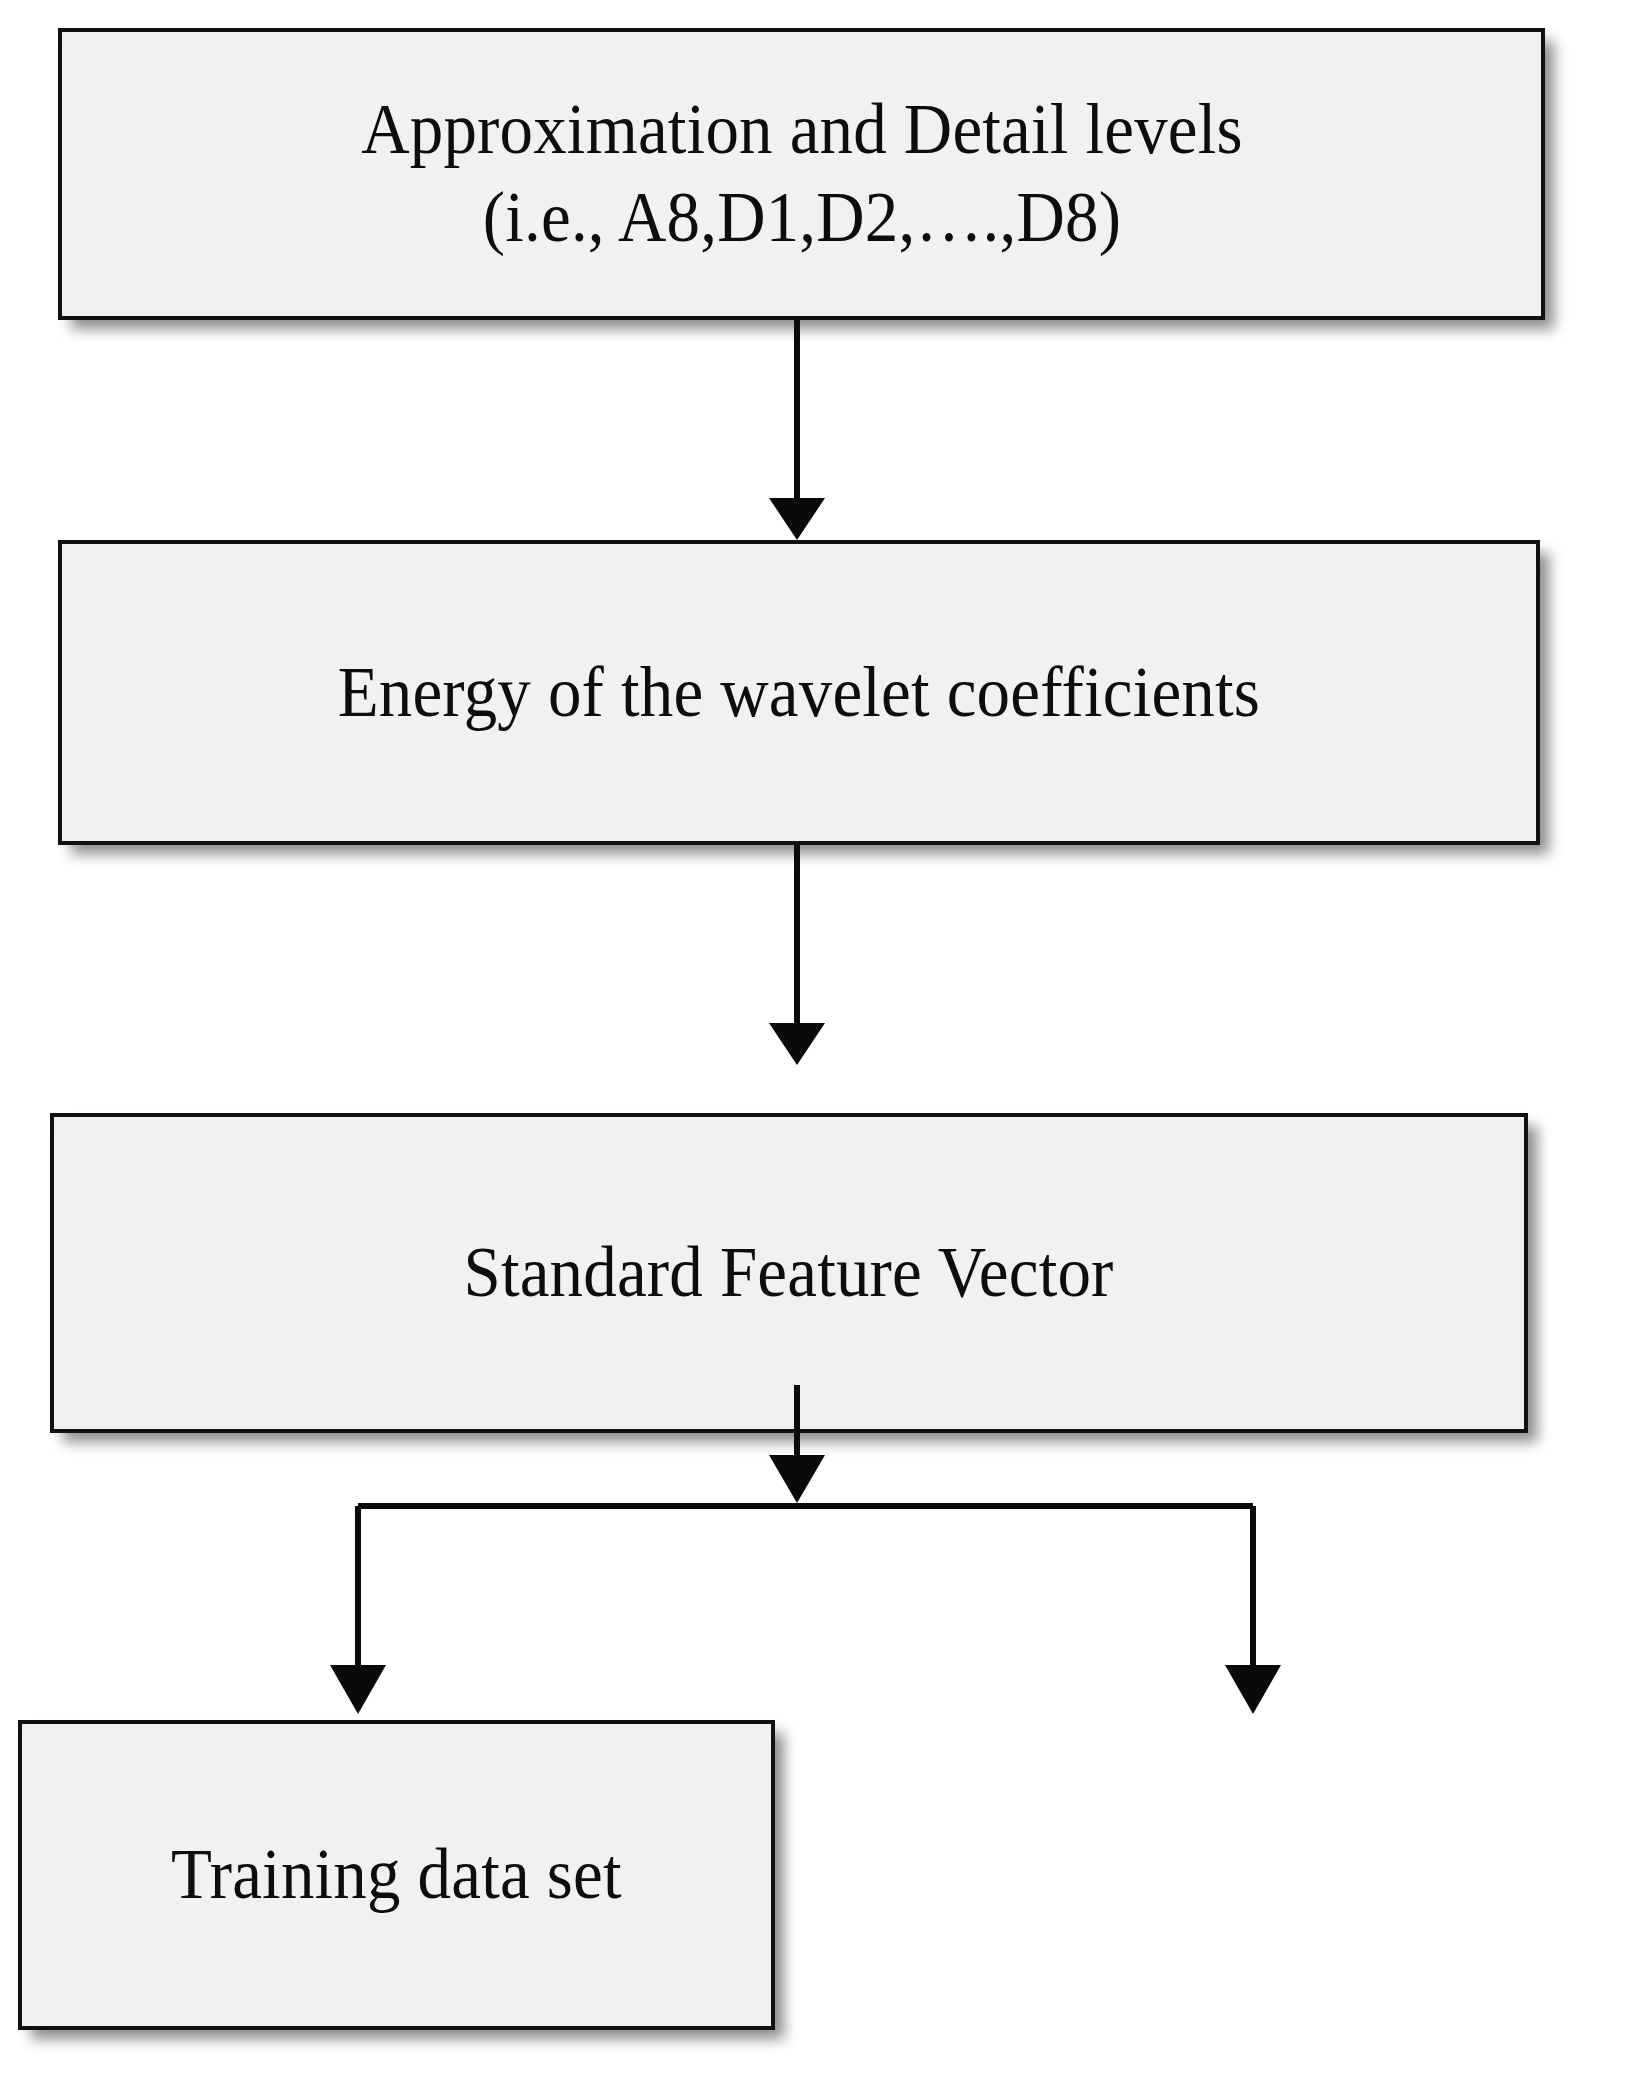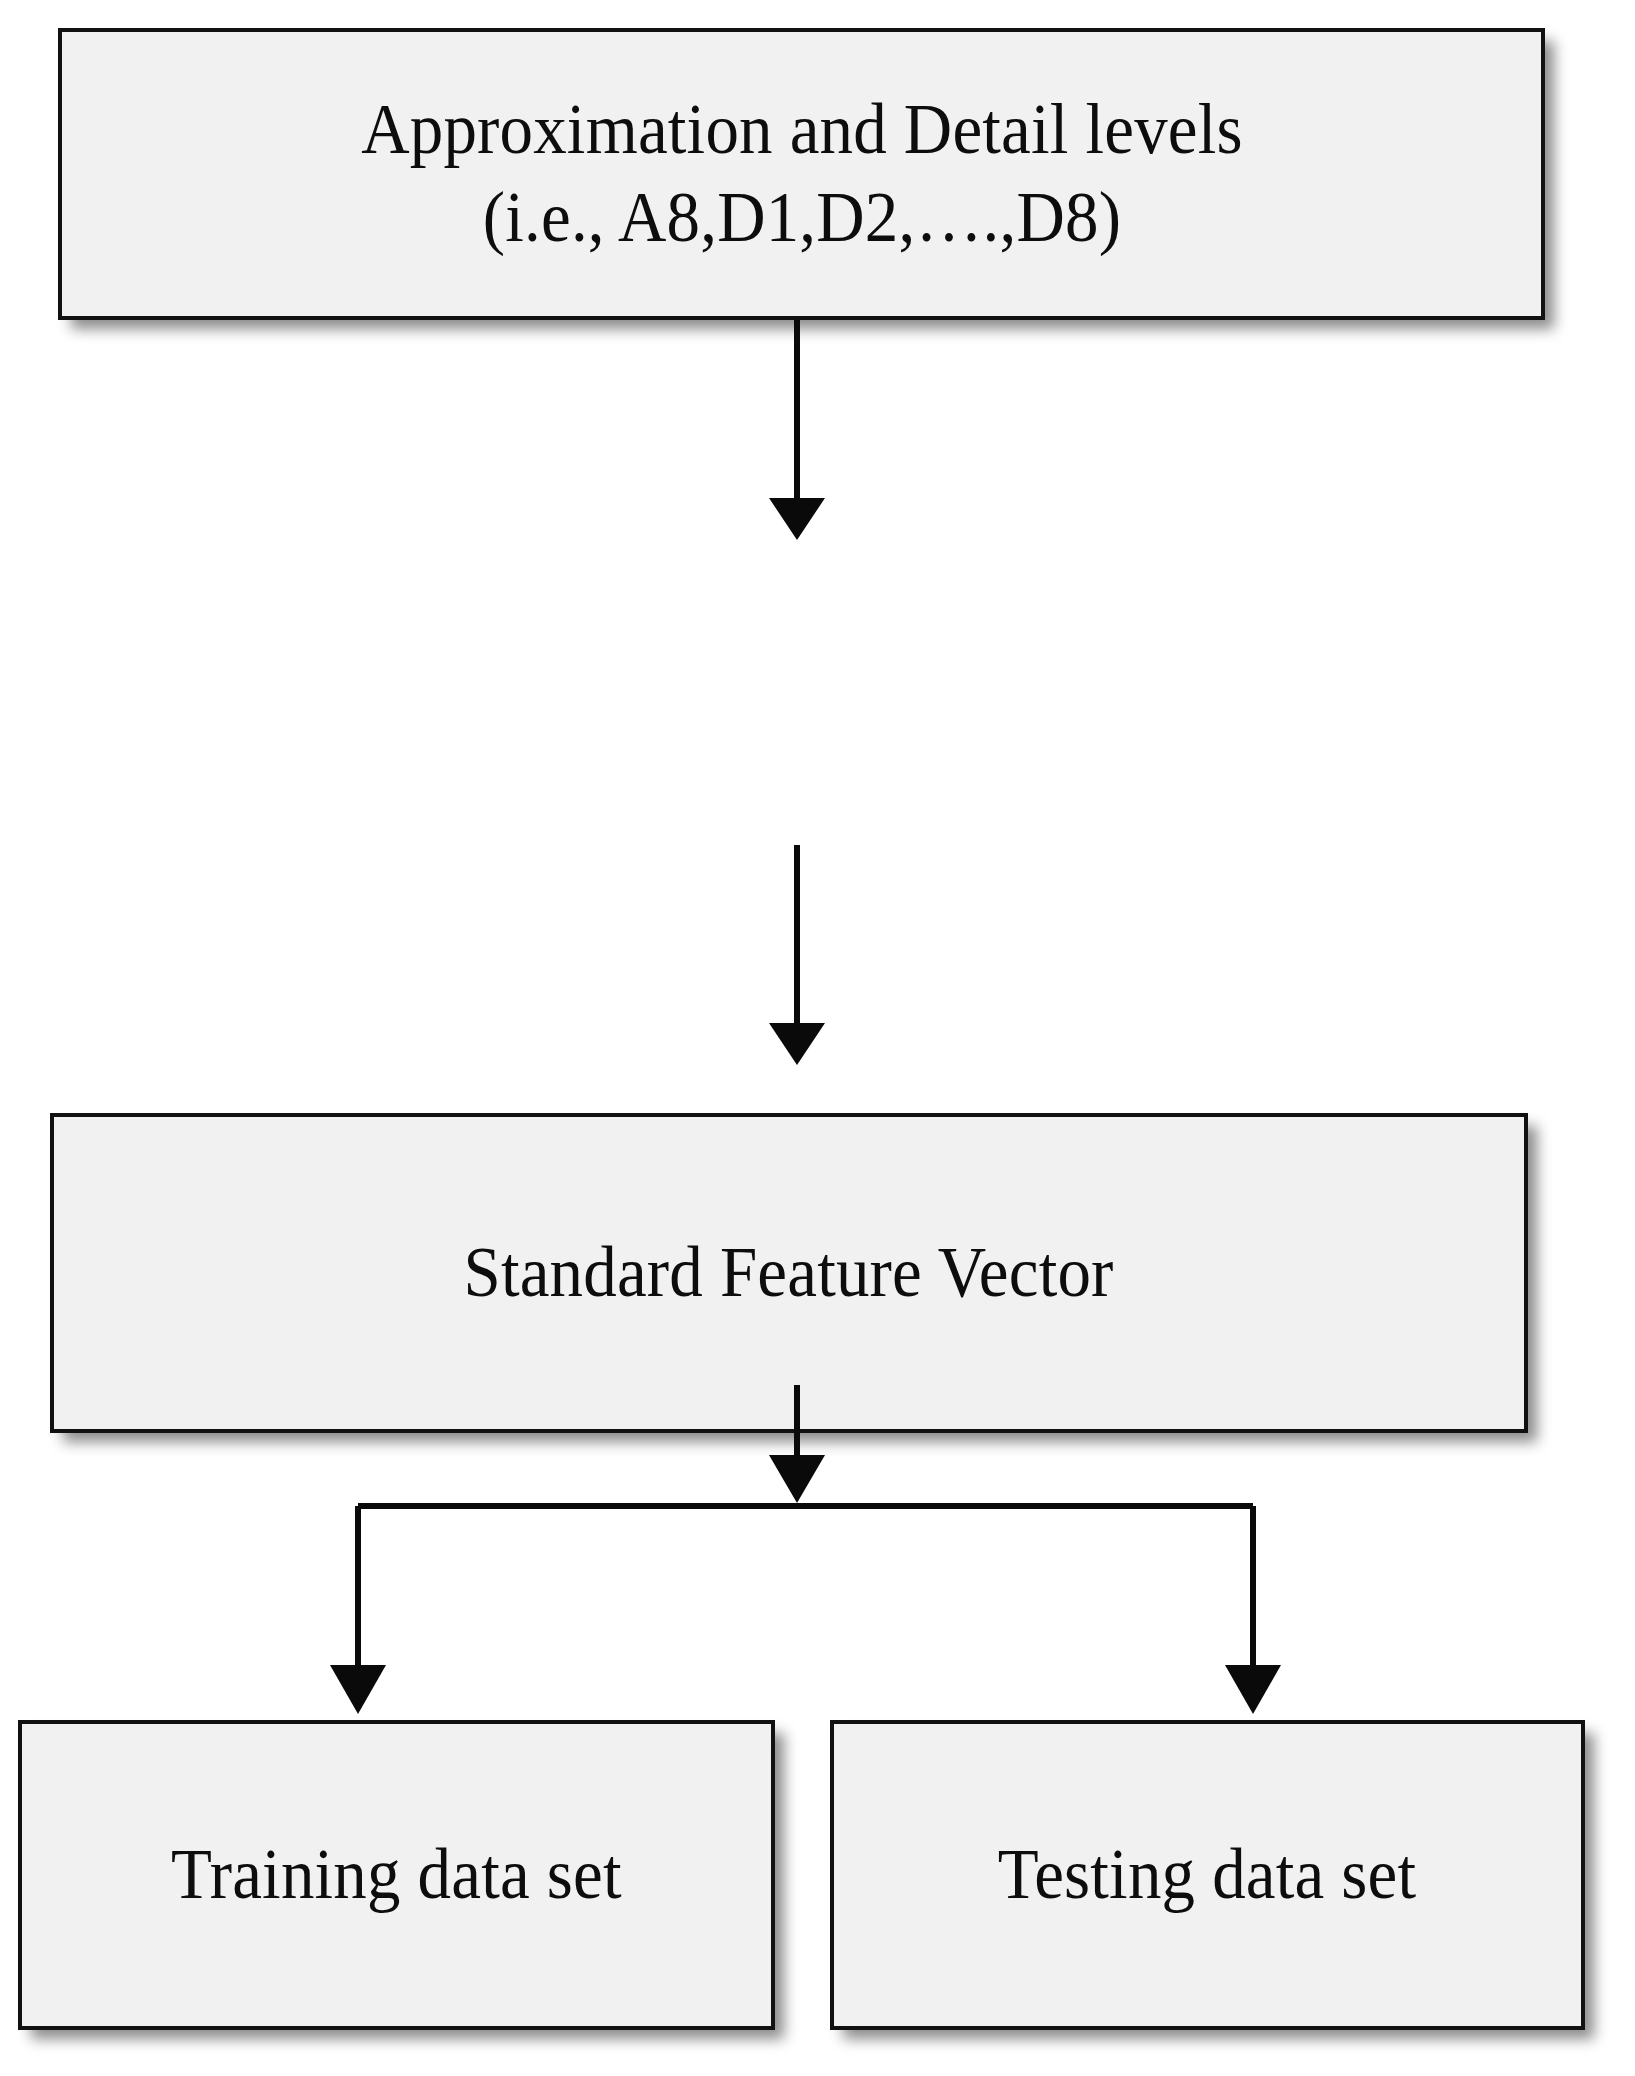--- a/index.html
+++ b/index.html
@@ -74,32 +74,32 @@
 </head>
 <body>
 
 <div id="canvas">
 
   <div class="node" id="node-approx">
     <span class="label">Approximation and Detail levels
 (i.e., A8,D1,D2,….,D8)</span>
   </div>
 
+  <div class="node" id="node-energy">
+    <span class="label">Energy of the wavelet coefficients</span>
+  </div>
 
   <div class="node" id="node-feature">
     <span class="label">Standard Feature Vector</span>
   </div>
 
   <div class="node" id="node-training">
     <span class="label">Training data set</span>
   </div>
 
-  <div class="node" id="node-testing">
-    <span class="label">Testing data set</span>
-  </div>
 
   <svg id="connectors" viewBox="0 0 1635 2076">
 
     <g>
       <line class="conn-line" x1="797" y1="320" x2="797" y2="505"></line>
       <polygon class="conn-head" points="769,498 825,498 797,540"></polygon>
     </g>
 
     <g>
       <line class="conn-line" x1="797" y1="845" x2="797" y2="1030"></line>

